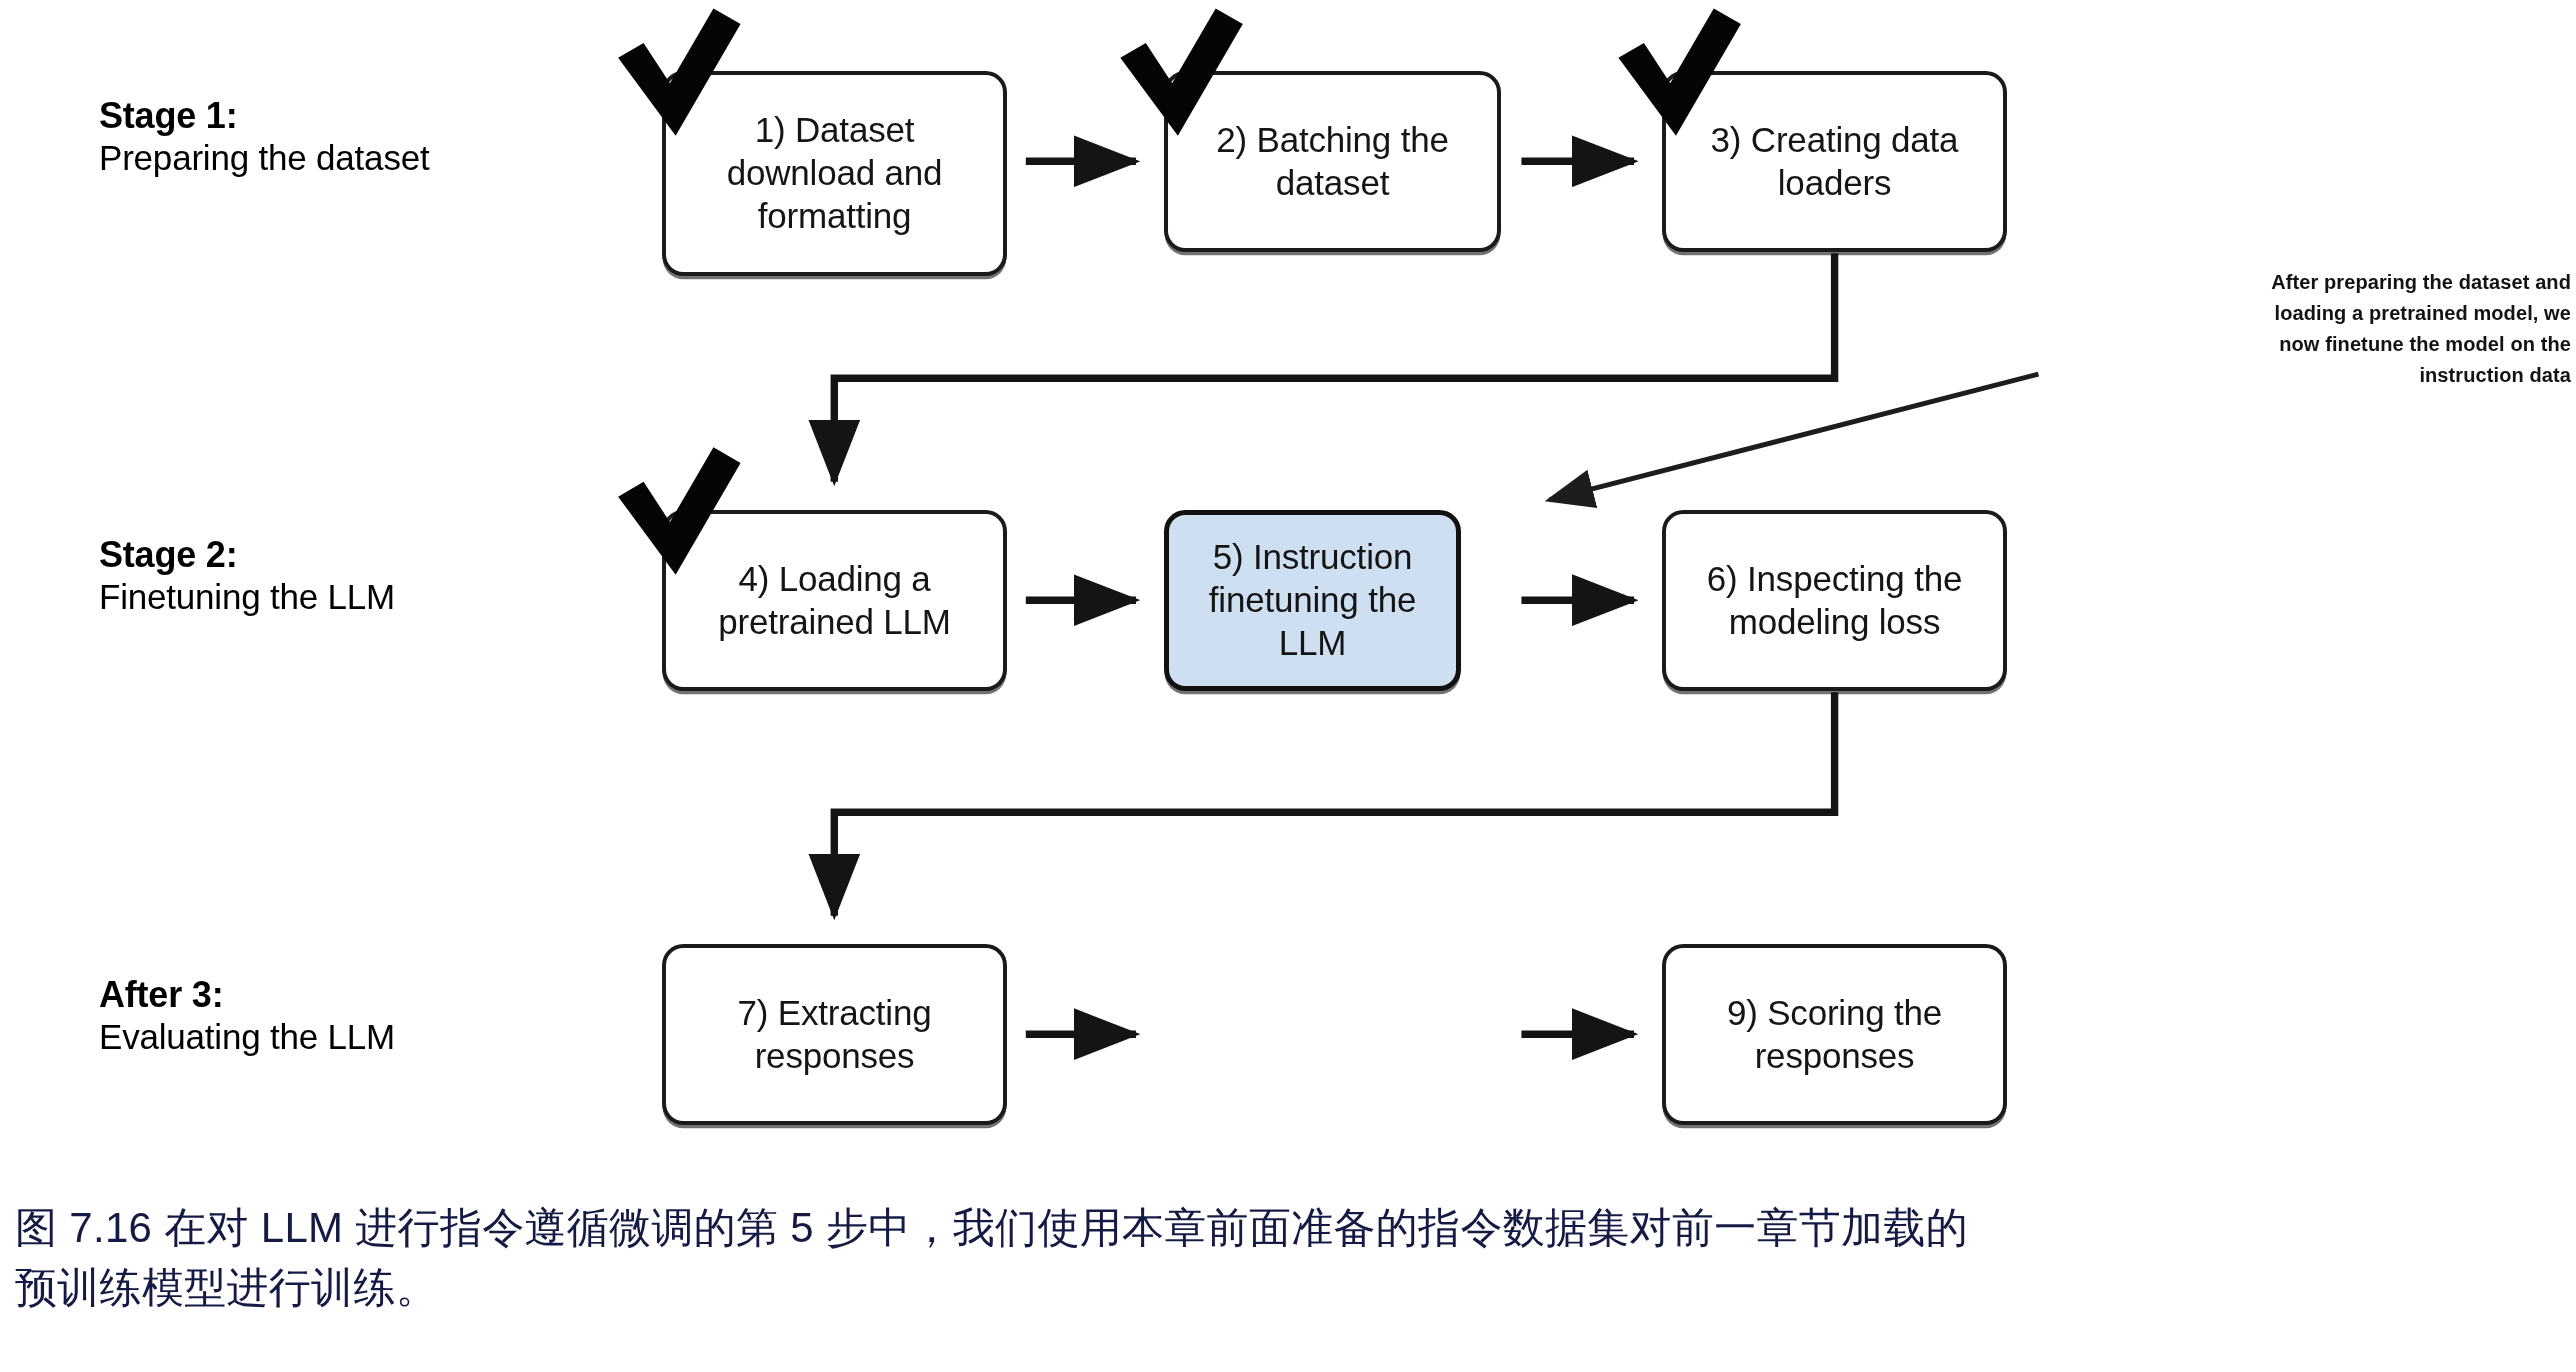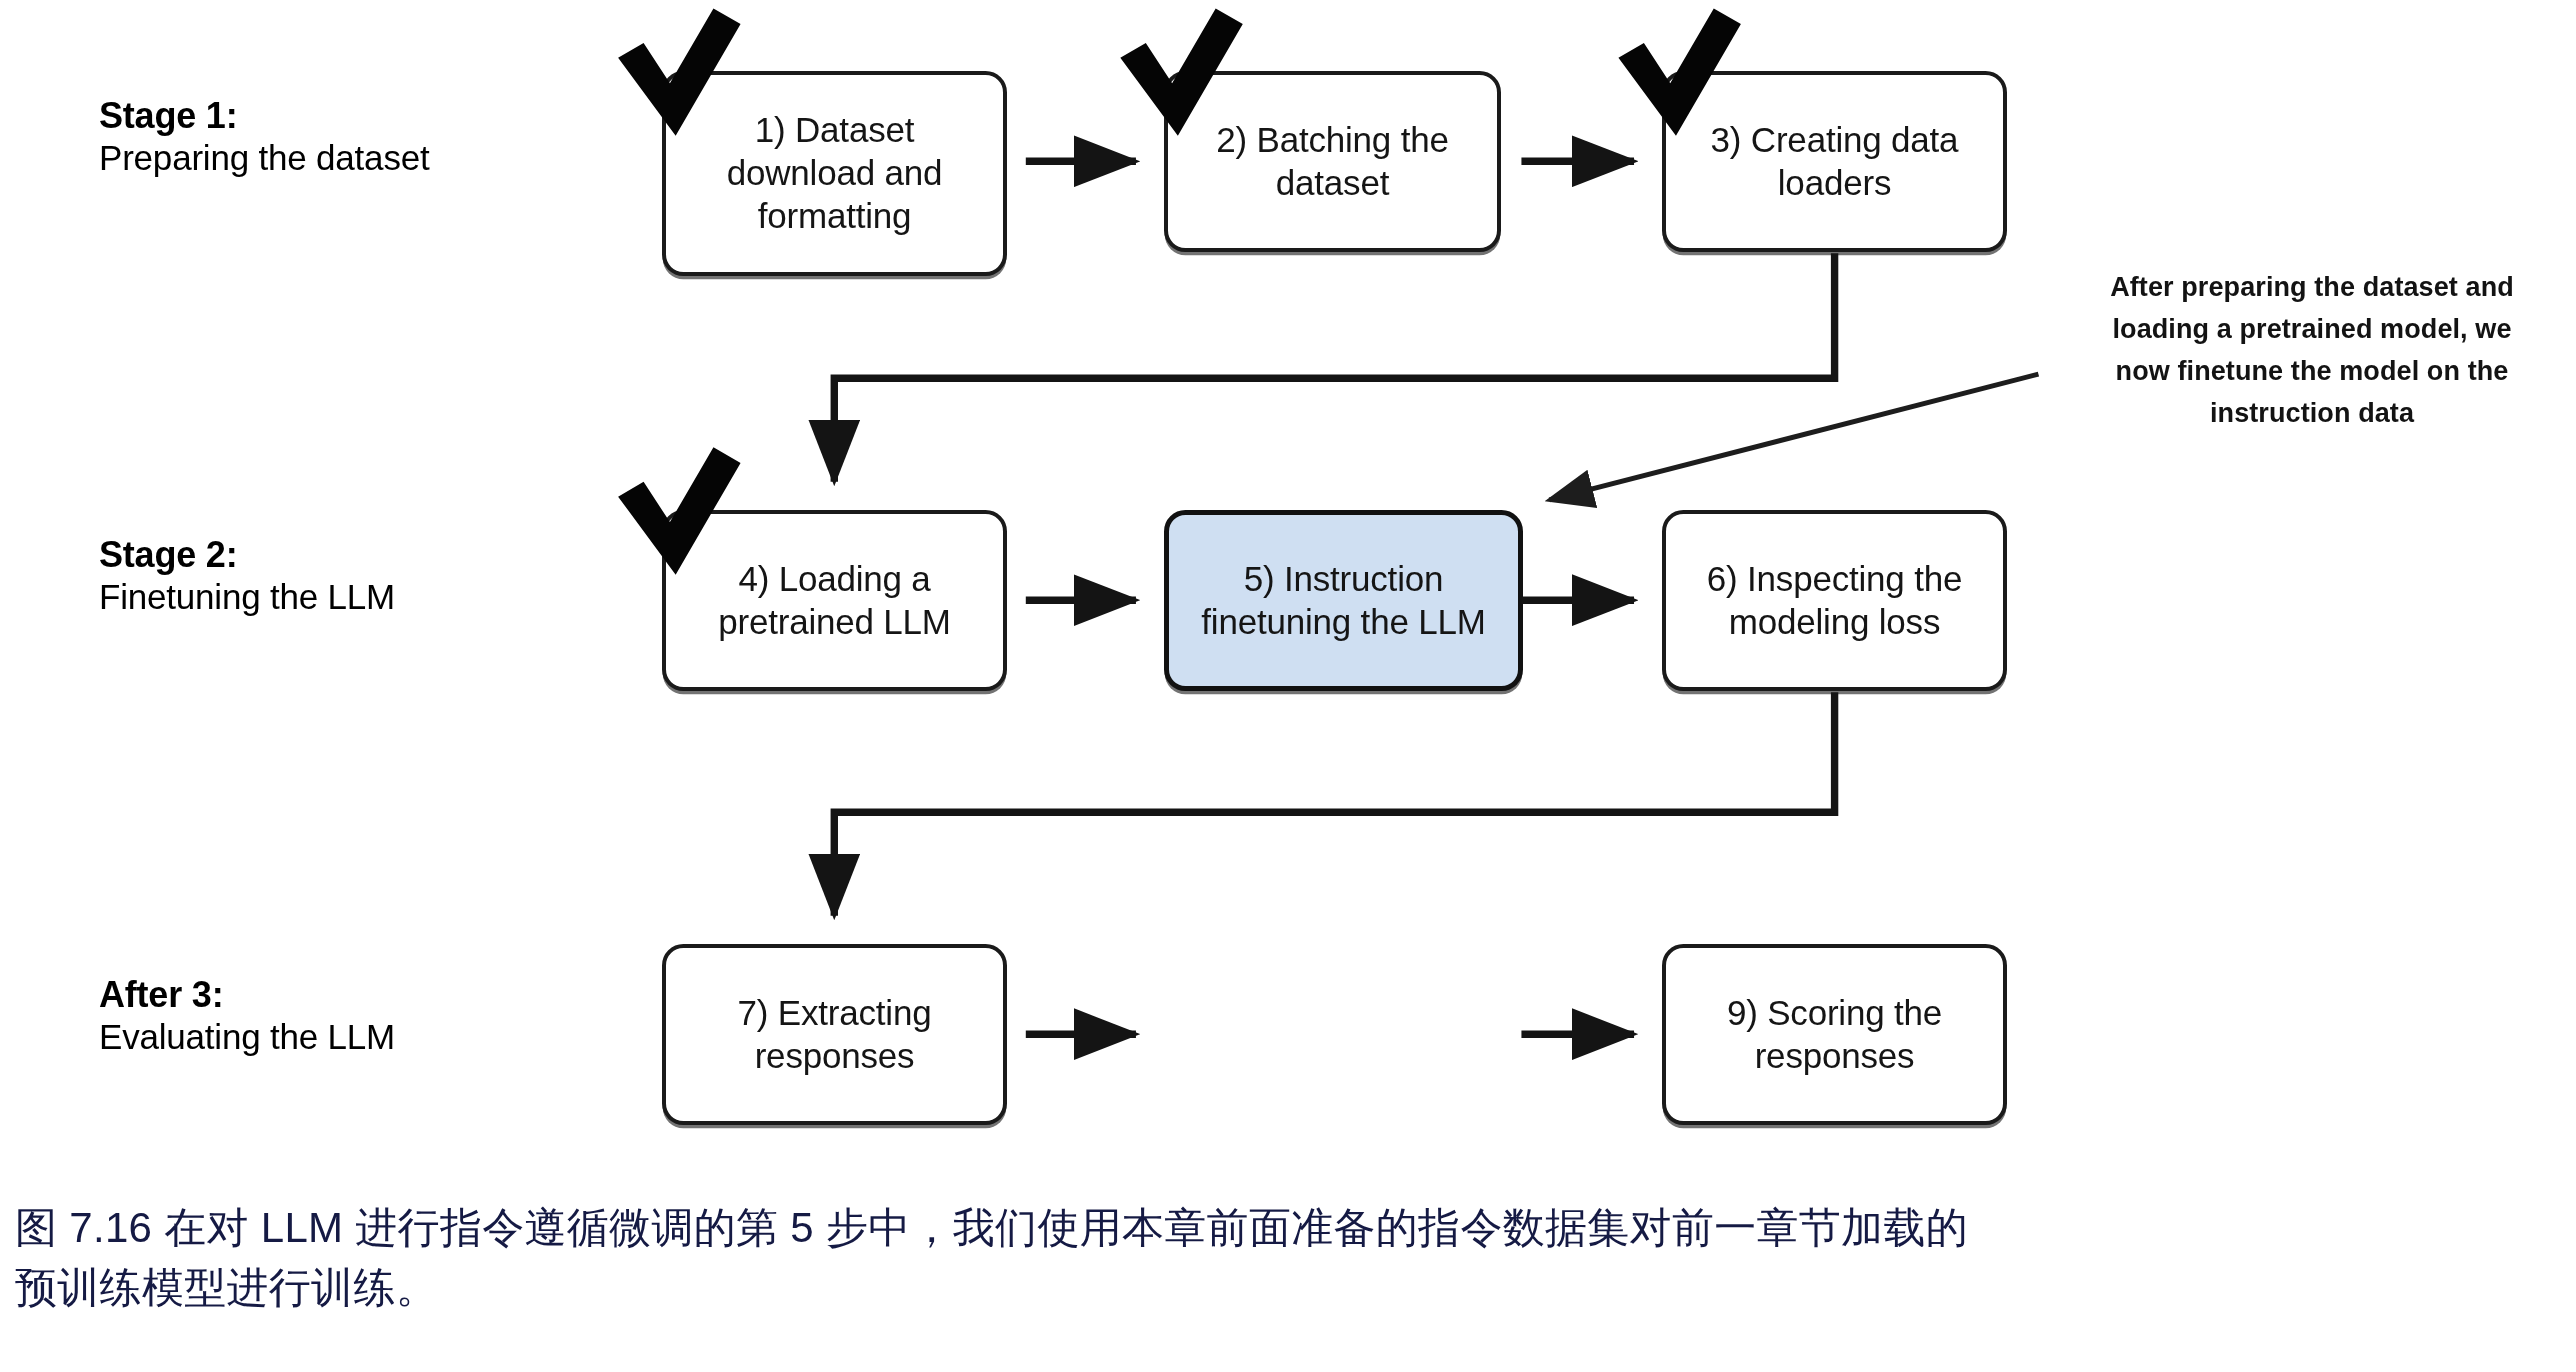--- a/index.html
+++ b/index.html
@@ -33,24 +33,24 @@
   }
   .node.highlight{
     background:#cfdff2;
     border-color:#111111;
     border-width:5.8px;
   }
 
   .annot{
     position:absolute;
     font-weight:bold;
-    font-size:27px;
+    font-size:20px;
     line-height:1.55;
     color:#131313;
-    text-align:center;
+    text-align:right;
     letter-spacing:0.1px;
   }
 
   .caption{
     position:absolute;
     color:#151a44;
     font-size:42px;
     line-height:1.42;
     letter-spacing:0.3px;
     font-family:"Liberation Sans","DejaVu Sans",sans-serif;
@@ -82,21 +82,21 @@
   </div>
 
   <div class="node" style="left:662px;top:71px;width:345px;height:205px;">1) Dataset download and formatting</div>
 
   <div class="node" style="left:1164px;top:71px;width:337px;height:181px;">2) Batching the dataset</div>
 
   <div class="node" style="left:1662px;top:71px;width:345px;height:181px;">3) Creating data loaders</div>
 
   <div class="node" style="left:662px;top:510px;width:345px;height:181px;">4) Loading a pretrained LLM</div>
 
-  <div class="node highlight" style="left:1164px;top:510px;width:359px;height:181px;">5) Instruction finetuning the LLM</div>
+  <div class="node highlight" style="left:1164px;top:510px;width:297px;height:181px;">5) Instruction finetuning the LLM</div>
 
   <div class="node" style="left:1662px;top:510px;width:345px;height:181px;">6) Inspecting the modeling loss</div>
 
   <div class="node" style="left:662px;top:944px;width:345px;height:181px;">7) Extracting responses</div>
 
 
   <div class="node" style="left:1662px;top:944px;width:345px;height:181px;">9) Scoring the responses</div>
 
   <div class="annot" style="left:2053px;top:267px;width:518px;">
     <div>After preparing the dataset and</div>

